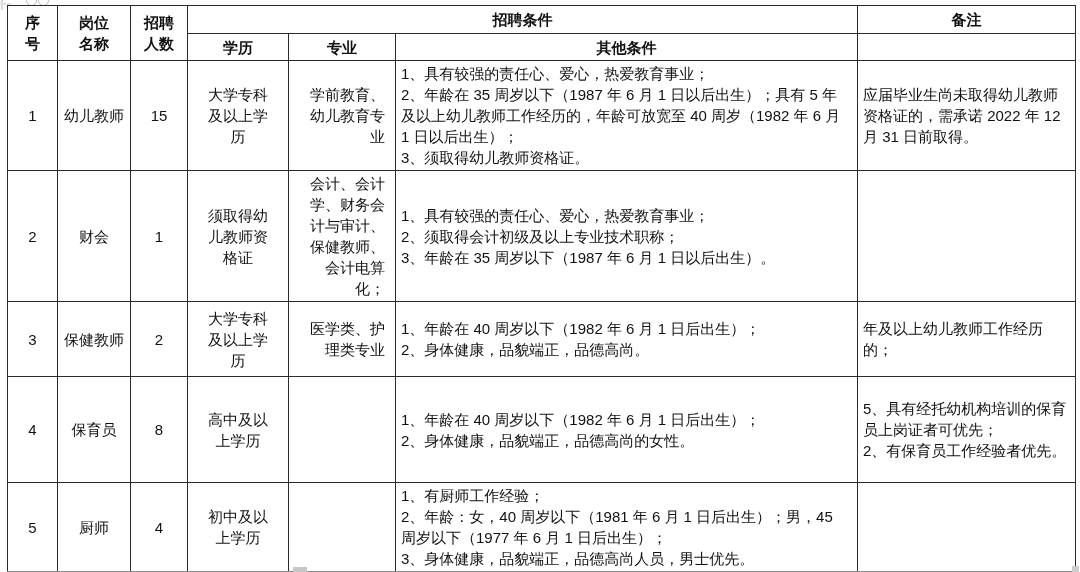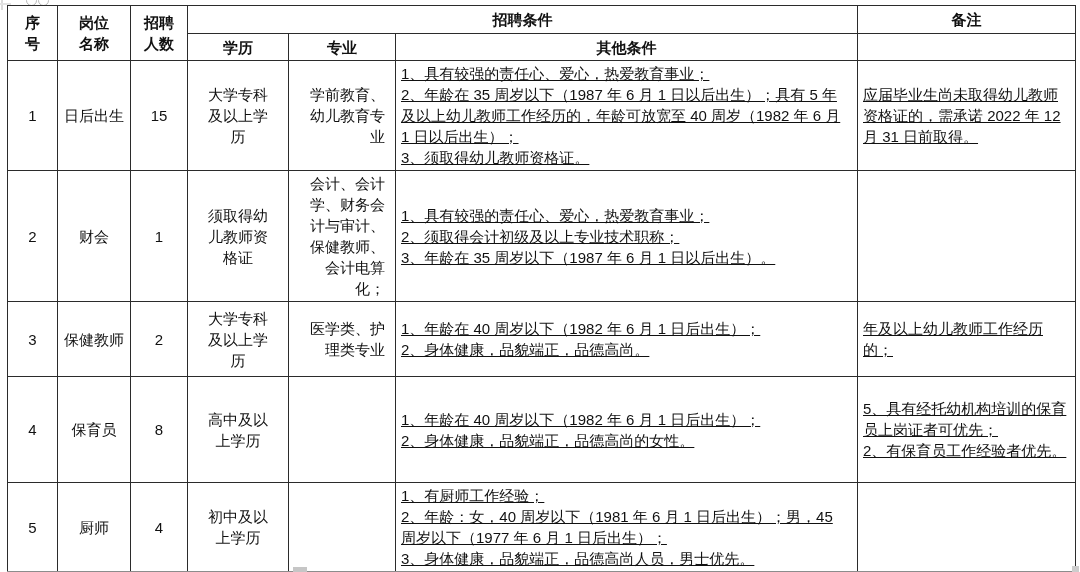--- a/index.html
+++ b/index.html
@@ -19,21 +19,21 @@
   .recruit-table td{
     border:1px solid #2b2b2b;
     text-align:center;vertical-align:middle;
     line-height:21px;
     white-space:pre-line;
     padding:2px 4px;
     overflow:hidden;
     word-break:break-all;
   }
   .recruit-table td.head{font-weight:bold;}
-  .recruit-table td.l{text-align:left;padding:2px 6px 2px 5px;text-decoration:underline;}
+  .recruit-table td.l{text-align:left;padding:2px 6px 2px 5px;}
   .recruit-table td.edu{padding:0 14px;}
   .recruit-table td.major{padding:0 10px;text-align:right;}
   
   .art{position:absolute;pointer-events:none;}
   .circ{width:9px;height:9px;border:1px solid #b9b9b9;border-radius:50%;background:#fff;}
   .corner-v{left:1px;top:0;width:2px;height:10px;background:#dadada;}
   .corner-h{left:0;top:3px;width:11px;height:2px;background:#e2e2e2;}
   .tick-bl{left:293px;top:567px;width:14px;height:5px;background:#c6c6c6;}
   .tick-br{left:1072px;top:566px;width:7px;height:6px;background:#cdcdcd;}
 </style>
@@ -68,21 +68,21 @@
     </tr>
     <tr style="height:27px">
       <td class="head">学历</td>
       <td class="head">专业</td>
       <td class="head">其他条件</td>
       <td></td>
     </tr>
 
     <tr style="height:106px">
       <td>1</td>
-      <td>日后出生</td>
+      <td>幼儿教师</td>
       <td>15</td>
       <td class="edu">大学专科及以上学历</td>
       <td class="major">学前教育、幼儿教育专业</td>
       <td class="l">1、具有较强的责任心、爱心，热爱教育事业；
 2、年龄在 35 周岁以下（1987 年 6 月 1 日以后出生）；具有 5 年及以上幼儿教师工作经历的，年龄可放宽至 40 周岁（1982 年 6 月 1 日以后出生）；
 3、须取得幼儿教师资格证。</td>
       <td class="l">应届毕业生尚未取得幼儿教师资格证的，需承诺 2022 年 12 月 31 日前取得。</td>
     </tr>
 
     <tr style="height:131px">

